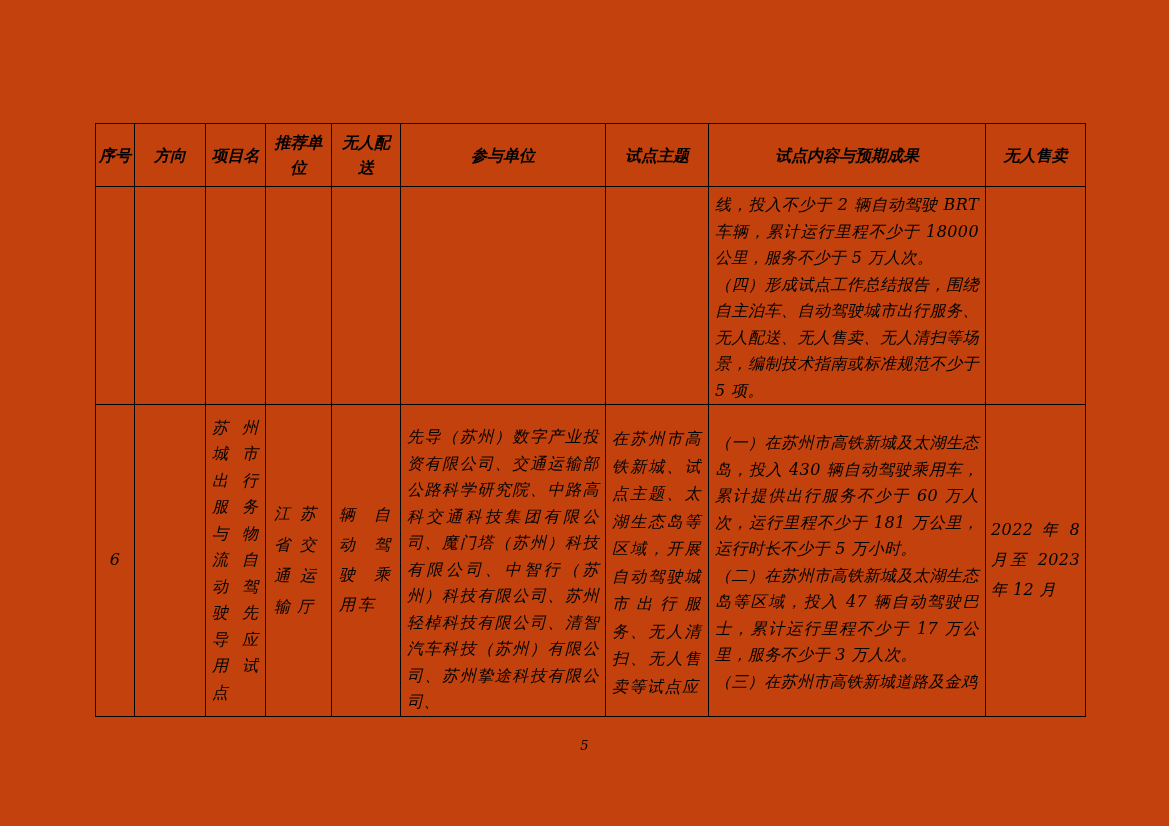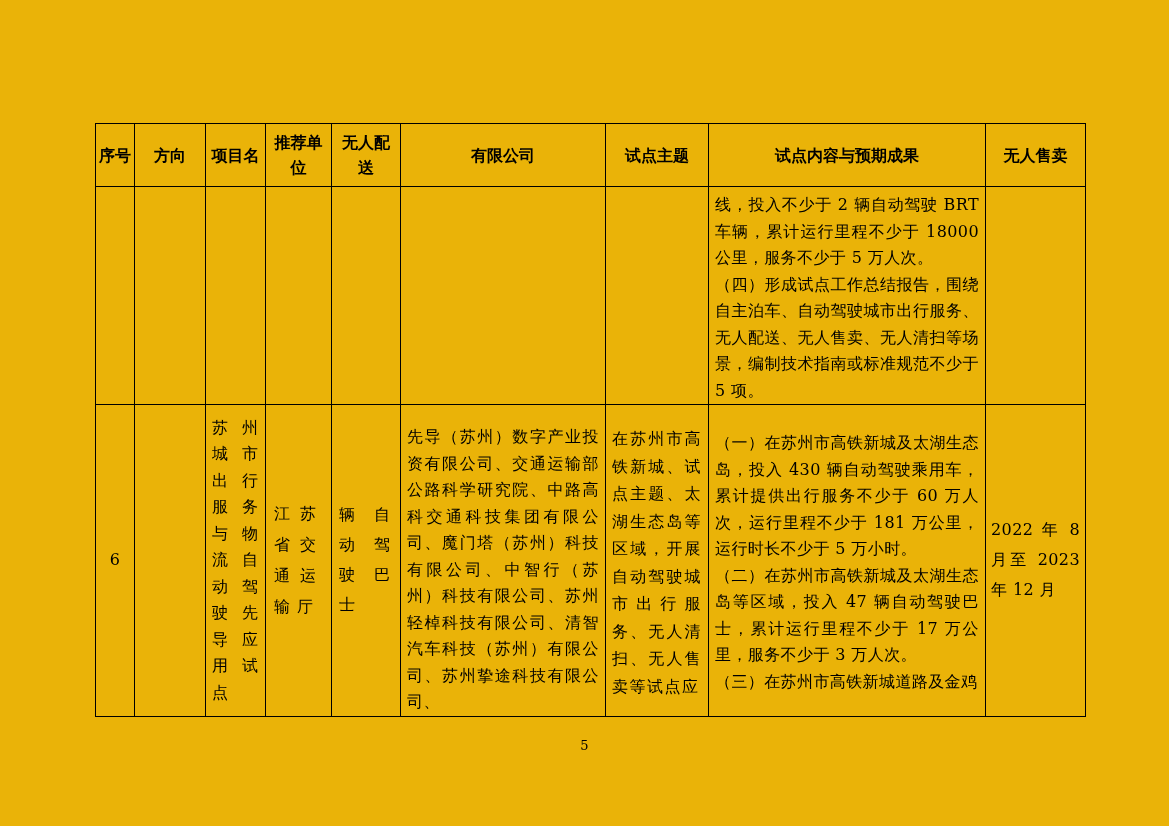--- a/index.html
+++ b/index.html
@@ -4,21 +4,21 @@
 <style>
   * { margin:0; padding:0; box-sizing:border-box; }
   html,body { width:1169px; height:826px; }
   body {
     background:#ffffff;
     color:#000000;
     font-family:"DejaVu Serif","Liberation Serif",serif;
     position:relative;
     overflow:hidden;
   }
-  .page { position:absolute; inset:0; background:#eab308; }
+  .page { position:absolute; inset:0; background:#c2410c;font-style:italic; }
 
   table.doc {
     position:absolute; left:95px; top:123px;
     border-collapse:collapse; table-layout:fixed;
     border:1.5px solid #000;
   }
   .doc th, .doc td {
     border:1px solid #000;
     vertical-align:middle;
     overflow:hidden;
@@ -76,21 +76,21 @@
       <col style="width:100px">
     </colgroup>
 
     <tbody>
         <tr style="height:63px">
       <th>序号</th>
       <th>方向</th>
       <th>项目名</th>
       <th>推荐单位</th>
       <th>无人配送</th>
-      <th>有限公司</th>
+      <th>参与单位</th>
       <th>试点主题</th>
       <th>试点内容与预期成果</th>
       <th>无人售卖</th>
     </tr>
 
     <tr style="height:217px">
       <td class="cell-body seq-cell"></td>
       <td class="cell-body"></td>
       <td class="cell-body"></td>
       <td class="cell-body"></td>
@@ -100,21 +100,21 @@
       <td class="cell-body pre vtop content-cell">线，投入不少于 2 辆自动驾驶 BRT 车辆，累计运行里程不少于 18000 公里，服务不少于 5 万人次。
 （四）形成试点工作总结报告，围绕自主泊车、自动驾驶城市出行服务、无人配送、无人售卖、无人清扫等场景，编制技术指南或标准规范不少于 5 项。</td>
       <td class="cell-body"></td>
     </tr>
 
     <tr style="height:281px">
       <td class="cell-body seq-cell">6</td>
       <td class="cell-body"></td>
       <td class="cell-body project-cell">苏州城市出行服务与物流自动驾驶先导应用试点</td>
       <td class="cell-body recommender-cell">江苏省交通运输厅</td>
-      <td class="cell-body leader-cell">辆自动驾驶巴士</td>
+      <td class="cell-body leader-cell">辆自动驾驶乘用车</td>
       <td class="cell-body vtop participants-cell">先导（苏州）数字产业投资有限公司、交通运输部公路科学研究院、中路高科交通科技集团有限公司、魔门塔（苏州）科技有限公司、中智行（苏州）科技有限公司、苏州轻棹科技有限公司、清智汽车科技（苏州）有限公司、苏州挚途科技有限公司、</td>
       <td class="cell-body vtop theme-cell">在苏州市高铁新城、试点主题、太湖生态岛等区域，开展自动驾驶城市出行服务、无人清扫、无人售卖等试点应</td>
       <td class="cell-body pre vtop content-cell">（一）在苏州市高铁新城及太湖生态岛，投入 430 辆自动驾驶乘用车，累计提供出行服务不少于 60 万人次，运行里程不少于 181 万公里，运行时长不少于 5 万小时。
 （二）在苏州市高铁新城及太湖生态岛等区域，投入 47 辆自动驾驶巴士，累计运行里程不少于 17 万公里，服务不少于 3 万人次。
 （三）在苏州市高铁新城道路及金鸡</td>
       <td class="cell-body period-cell">2022 年 8 月至 2023 年 12 月</td>
     </tr>
   </tbody>
     </table>
 

